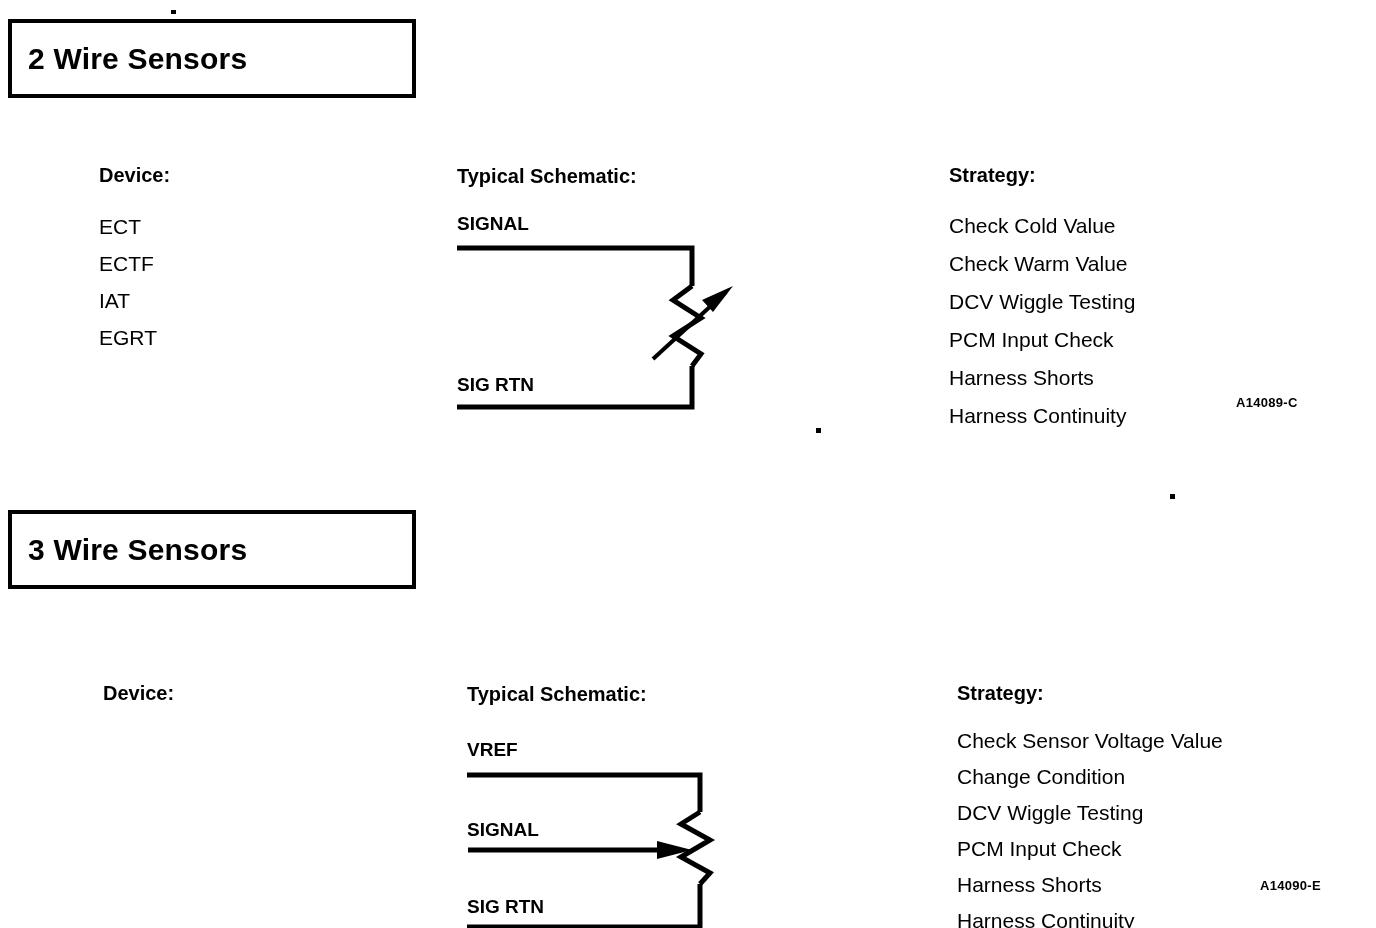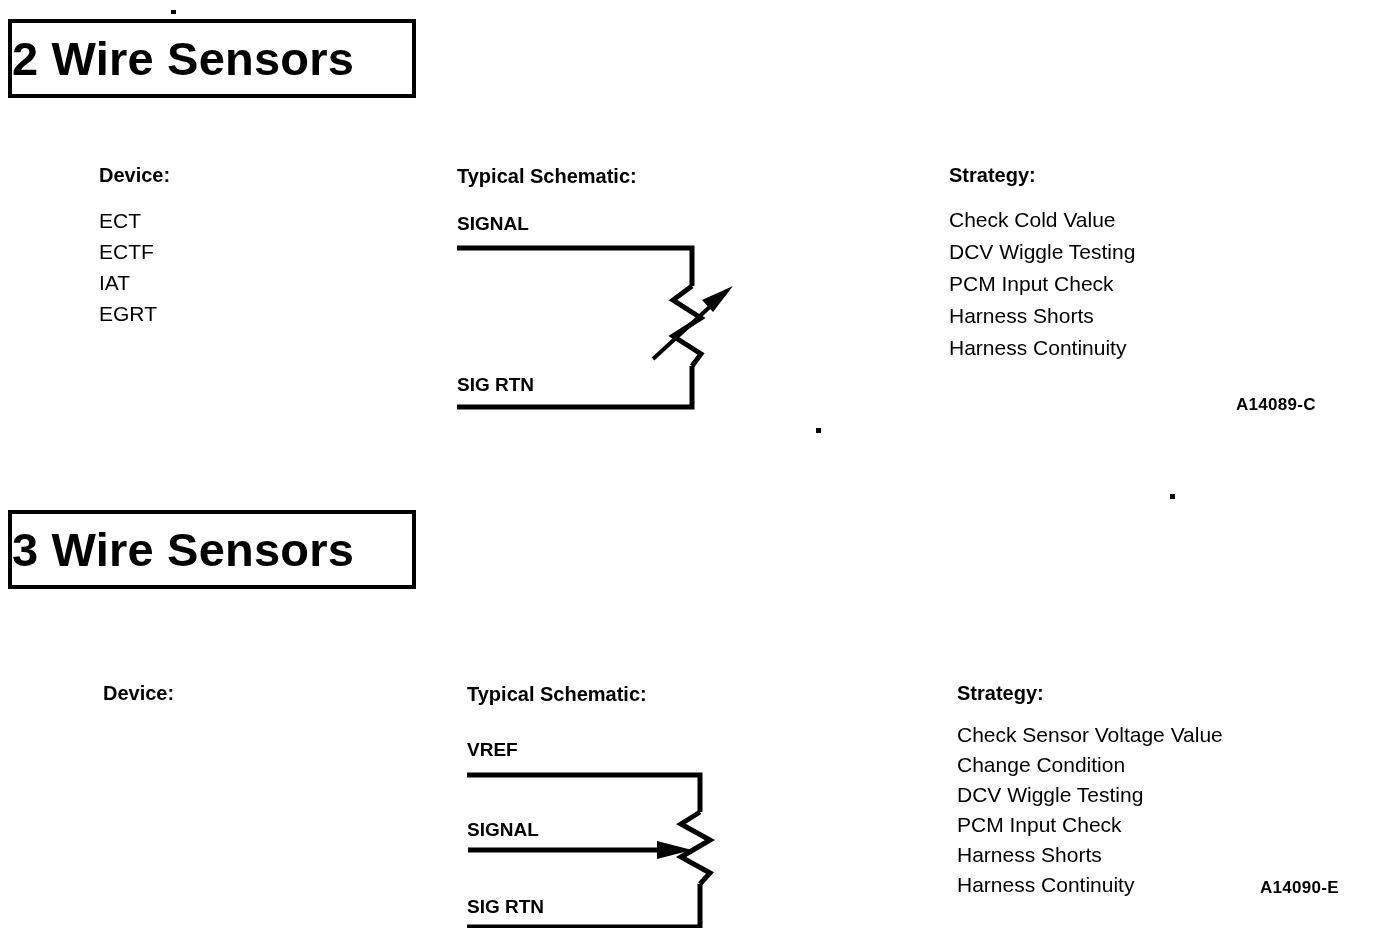--- a/index.html
+++ b/index.html
@@ -26,25 +26,25 @@
   
   .title-box {
     position: absolute;
     border: 4px solid #000;
     background: #fff;
     box-sizing: border-box;
     display: flex;
     align-items: center;
   }
   .title-box .title-text {
-    font-size: 47px;
+    font-size: 30px;
     font-weight: bold;
     letter-spacing: 0.2px;
     line-height: 1;
-    padding-left: 0;
+    padding-left: 16px;
     white-space: nowrap;
   }
 
   #title-box-2wire { left: 8px;  top: 19px;  width: 408px; height: 79px; }
   #title-box-3wire { left: 8px;  top: 478px; width: 408px; height: 79px; margin-top: 32px; }
 
   
   .col-heading {
     position: absolute;
     font-size: 20px;
@@ -56,26 +56,27 @@
   
   .text-list {
     position: absolute;
     font-size: 21px;
     line-height: 31px;
     white-space: nowrap;
   }
   .text-list .list-line {
     display: block;
     white-space: nowrap;
+    margin-top: 6px;
   }
 
   
   .figure-id {
     position: absolute;
-    font-size: 17px;
+    font-size: 13px;
     font-weight: bold;
     letter-spacing: 0.3px;
     white-space: nowrap;
     text-align: right;
   }
 
   
   .schematic {
     position: absolute;
     font-weight: bold;
@@ -137,20 +138,21 @@
       <path d="M 692 366 L 692 407 L 457 407" fill="none" stroke="#000" stroke-width="5" stroke-linecap="butt" stroke-linejoin="miter"></path>
 
       <path d="M 653 359 L 726 292" fill="none" stroke="#000" stroke-width="4" stroke-linecap="butt"></path>
       <polygon points="733,286 702,300 713,312" fill="#000"></polygon>
     </svg>
   </div>
 
   <div class="col-heading" style="left:949px; top:165px;">Strategy:</div>
   <div class="text-list" style="left:949px; top:204px; line-height:32px;">
     <span class="list-line">Check Cold Value</span>
+    <span class="list-line">Check Warm Value</span>
     <span class="list-line">DCV Wiggle Testing</span>
     <span class="list-line">PCM Input Check</span>
     <span class="list-line">Harness Shorts</span>
     <span class="list-line">Harness Continuity</span>
   </div>
 
   <div class="figure-id" style="left:1236px; top:395px;">A14089-C</div>
 
   <div class="title-box" id="title-box-3wire">
     <span class="title-text">3 Wire Sensors</span>

